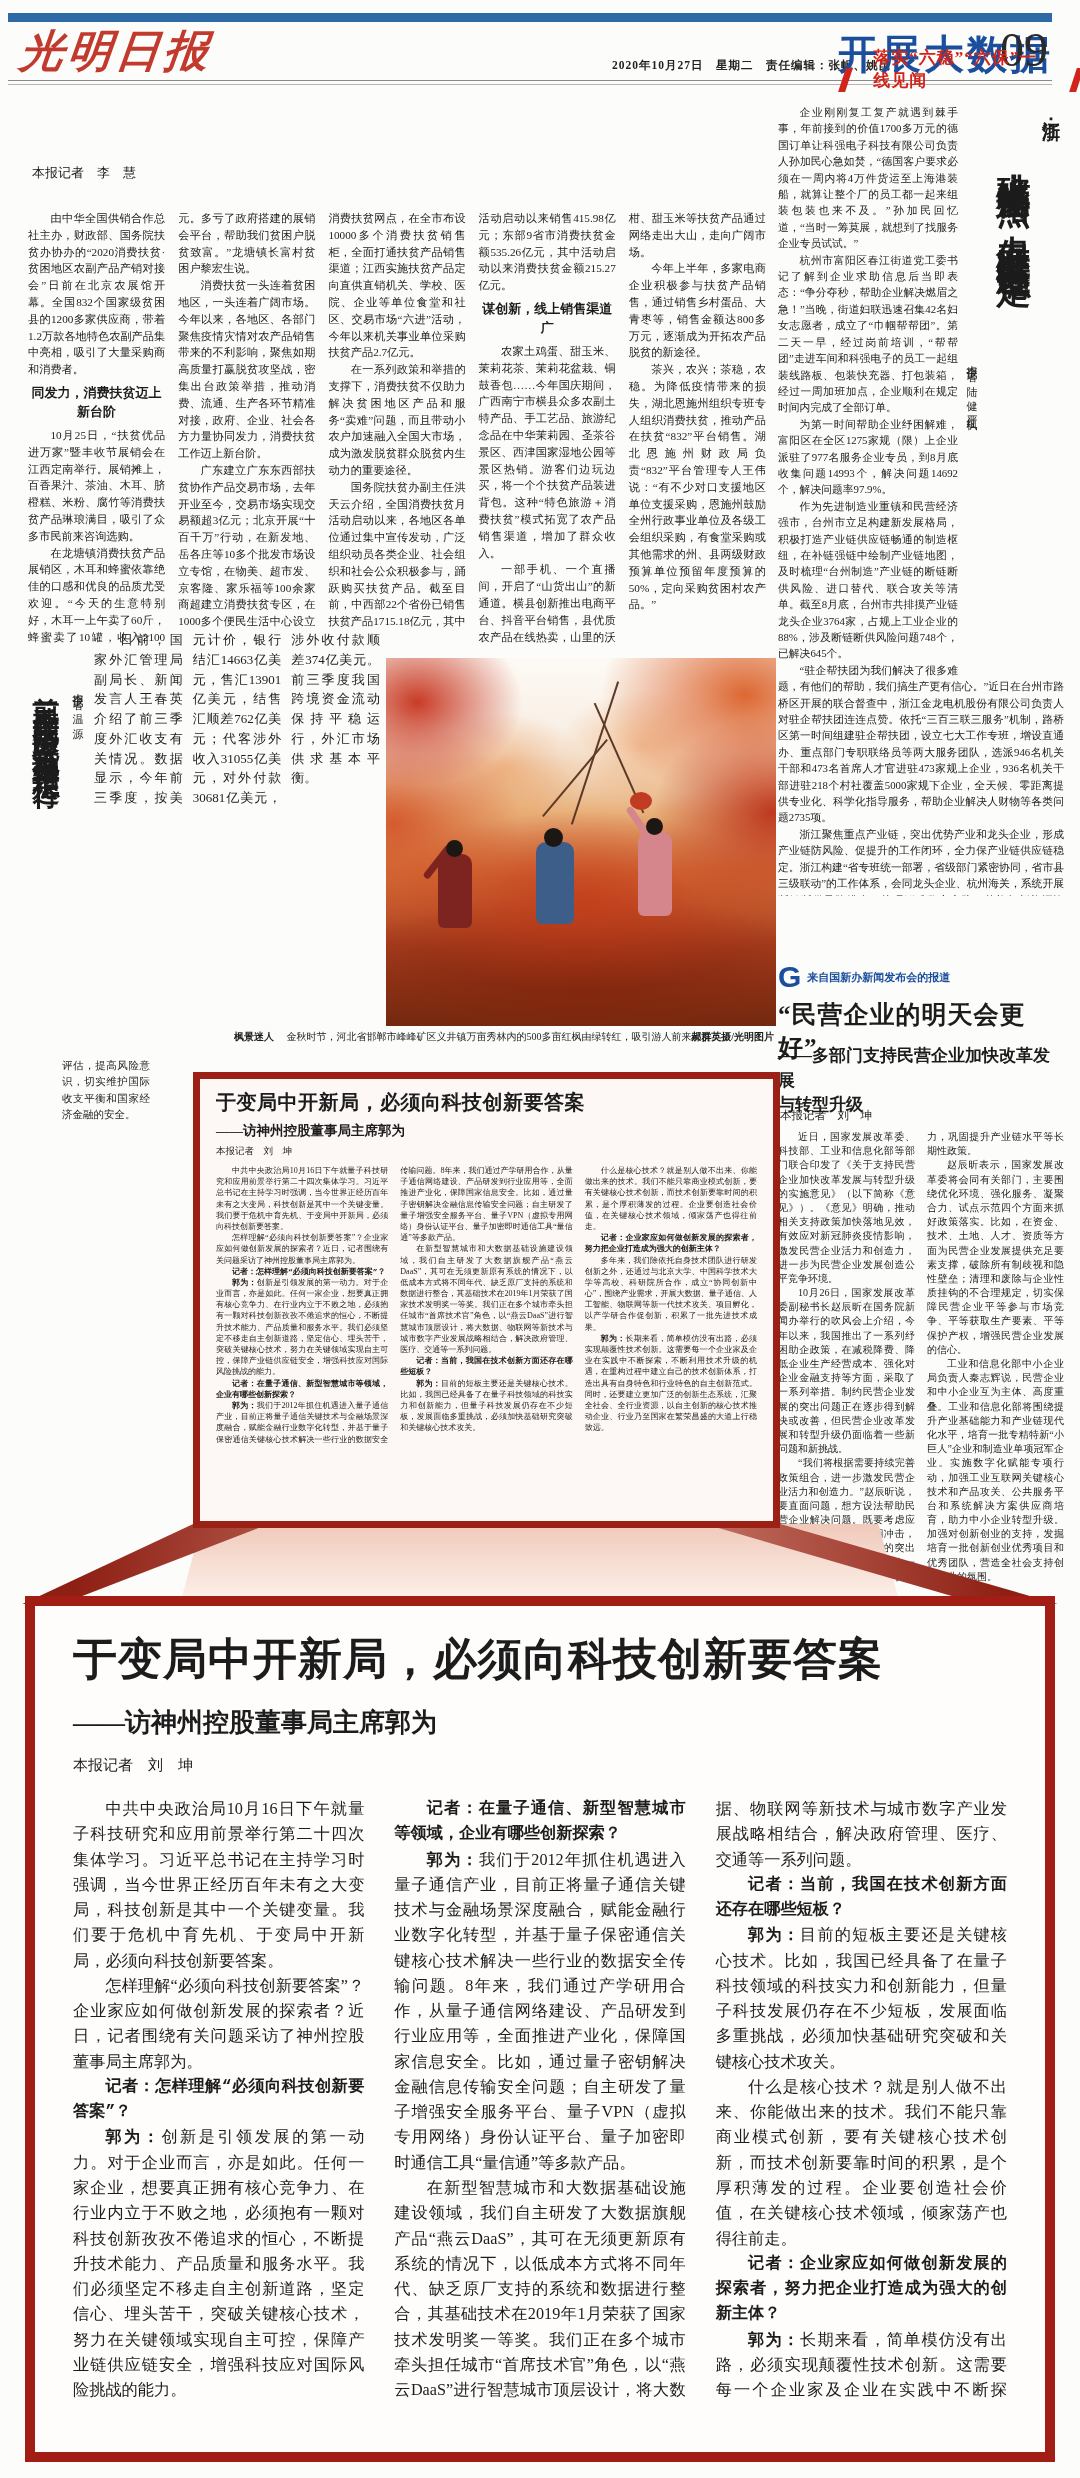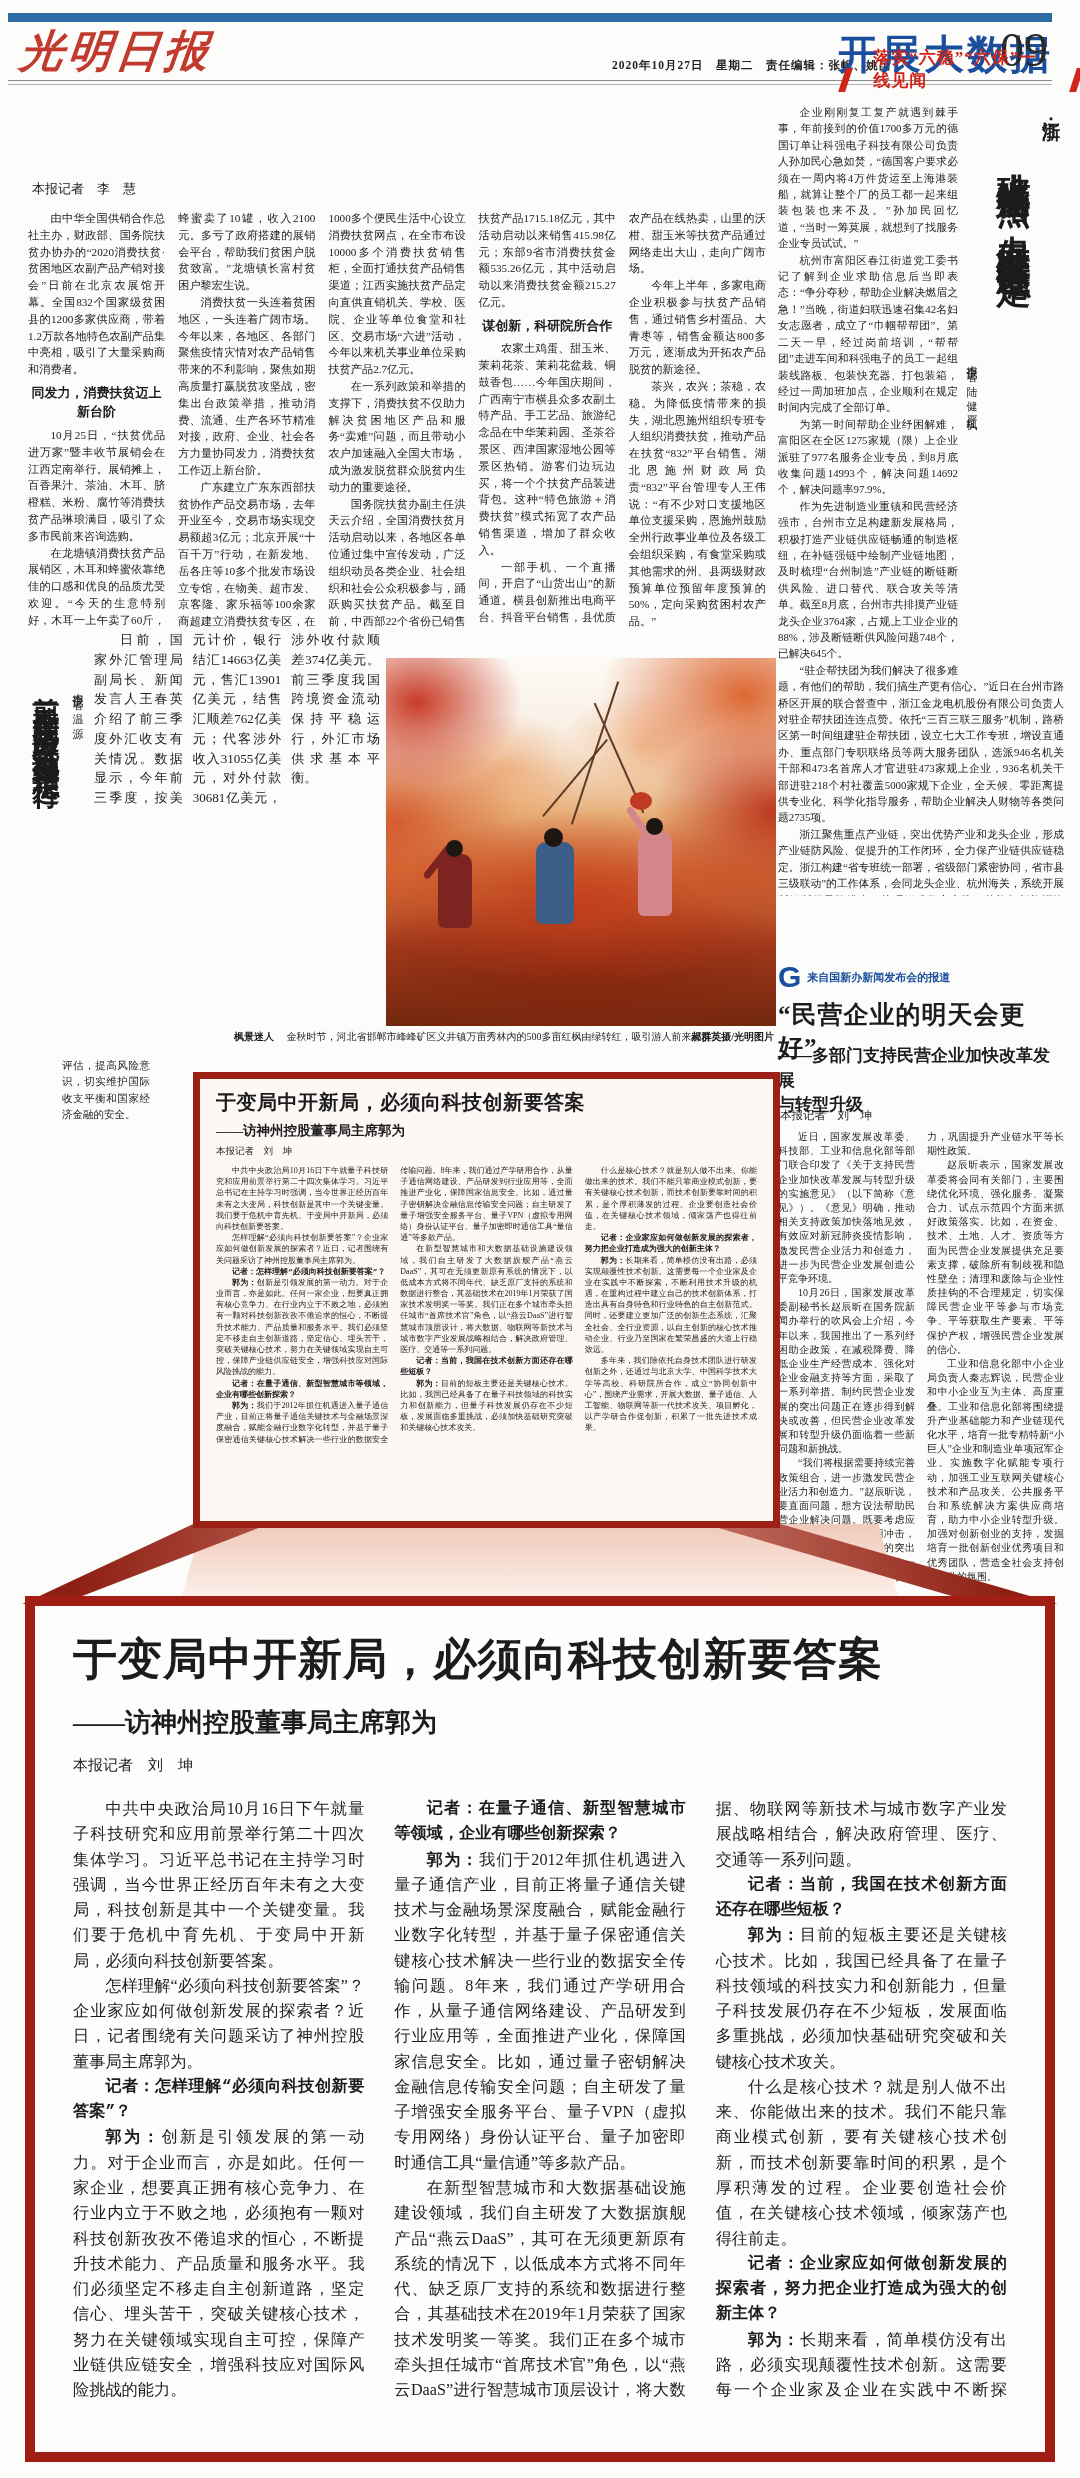--- a/index.html
+++ b/index.html
@@ -20,21 +20,21 @@
   .banner{left:842px;top:66px;height:26px;display:flex;align-items:flex-end;gap:24px;}
   .banner .bar{width:9px;height:24px;background:#d1251b;transform:skewX(-18deg);}
   .banner .txt{font-size:17px;font-weight:bold;color:#d1251b;letter-spacing:1px;}
   
   .para{margin:0;text-indent:2em;text-align:justify;}
   .para.q{font-weight:bold;font-family:Liberation Mono, monospace;}
   .para.sub{text-indent:0;text-align:center;font-weight:bold;margin:5px 0;}
   .lead{font-weight:bold;}
   
   .top-head{left:28px;top:92px;width:738px;text-align:center;font-size:45px;font-weight:bold;letter-spacing:2px;}
-  .top-byline{left:32px;top:180px;font-size:13px;}
+  .top-byline{left:32px;top:164px;font-size:13px;}
   .top-body{left:28px;top:210px;width:738px;height:438px;overflow:hidden;
             column-count:5;column-gap:13px;font-size:11.2px;line-height:1.5;}
   .top-body .para.sub{font-size:13px;}
   
   .zj-body{left:778px;top:104px;width:286px;height:792px;overflow:hidden;font-size:10.8px;line-height:1.52;}
   .zj-spacer{float:right;width:106px;height:566px;}
   .v{writing-mode:vertical-rl;text-orientation:upright;}
   .zj-region{left:1039px;top:108px;font-size:18px;font-weight:bold;}
   .zj-vhead{left:990px;top:146px;height:680px;font-size:34px;font-weight:bold;letter-spacing:4px;}
   .zj-vbyline{left:964px;top:356px;height:230px;font-size:11px;letter-spacing:2px;}
@@ -134,21 +134,21 @@
   <div class="abs top-byline">本报记者　李　慧</div>
   <div class="abs top-body">
       <p class="para">由中华全国供销合作总社主办，财政部、国务院扶贫办协办的“2020消费扶贫·贫困地区农副产品产销对接会”日前在北京农展馆开幕。全国832个国家级贫困县的1200多家供应商，带着1.2万款各地特色农副产品集中亮相，吸引了大量采购商和消费者。</p>
       <p class="para sub">同发力，消费扶贫迈上新台阶</p>
       <p class="para">10月25日，“扶贫优品进万家”暨丰收节展销会在江西定南举行。展销摊上，百香果汁、茶油、木耳、脐橙糕、米粉、腐竹等消费扶贫产品琳琅满目，吸引了众多市民前来咨询选购。</p>
       <p class="para">在龙塘镇消费扶贫产品展销区，木耳和蜂蜜依靠绝佳的口感和优良的品质尤受欢迎。“今天的生意特别好，木耳一上午卖了60斤，蜂蜜卖了10罐，收入2100元。多亏了政府搭建的展销会平台，帮助我们贫困户脱贫致富。”龙塘镇长富村贫困户黎宏生说。</p>
       <p class="para">消费扶贫一头连着贫困地区，一头连着广阔市场。今年以来，各地区、各部门聚焦疫情灾情对农产品销售带来的不利影响，聚焦如期高质量打赢脱贫攻坚战，密集出台政策举措，推动消费、流通、生产各环节精准对接，政府、企业、社会各方力量协同发力，消费扶贫工作迈上新台阶。</p>
       <p class="para">广东建立广东东西部扶贫协作产品交易市场，去年开业至今，交易市场实现交易额超3亿元；北京开展“十百千万”行动，在新发地、岳各庄等10多个批发市场设立专馆，在物美、超市发、京客隆、家乐福等100余家商超建立消费扶贫专区，在1000多个便民生活中心设立消费扶贫网点，在全市布设10000多个消费扶贫销售柜，全面打通扶贫产品销售渠道；江西实施扶贫产品定向直供直销机关、学校、医院、企业等单位食堂和社区、交易市场“六进”活动，今年以来机关事业单位采购扶贫产品2.7亿元。</p>
       <p class="para">在一系列政策和举措的支撑下，消费扶贫不仅助力解决贫困地区产品和服务“卖难”问题，而且带动小农户加速融入全国大市场，成为激发脱贫群众脱贫内生动力的重要途径。</p>
       <p class="para">国务院扶贫办副主任洪天云介绍，全国消费扶贫月活动启动以来，各地区各单位通过集中宣传发动，广泛组织动员各类企业、社会组织和社会公众积极参与，踊跃购买扶贫产品。截至目前，中西部22个省份已销售扶贫产品1715.18亿元，其中活动启动以来销售415.98亿元；东部9省市消费扶贫金额535.26亿元，其中活动启动以来消费扶贫金额215.27亿元。</p>
-      <p class="para sub">谋创新，科研院所合作</p>
+      <p class="para sub">谋创新，线上销售渠道广</p>
       <p class="para">农家土鸡蛋、甜玉米、茉莉花茶、茉莉花盆栽、铜鼓香包……今年国庆期间，广西南宁市横县众多农副土特产品、手工艺品、旅游纪念品在中华茉莉园、圣茶谷景区、西津国家湿地公园等景区热销。游客们边玩边买，将一个个扶贫产品装进背包。这种“特色旅游＋消费扶贫”模式拓宽了农产品销售渠道，增加了群众收入。</p>
       <p class="para">一部手机、一个直播间，开启了“山货出山”的新通道。横县创新推出电商平台、抖音平台销售，县优质农产品在线热卖，山里的沃柑、甜玉米等扶贫产品通过网络走出大山，走向广阔市场。</p>
       <p class="para">今年上半年，多家电商企业积极参与扶贫产品销售，通过销售乡村蛋品、大青枣等，销售金额达800多万元，逐渐成为开拓农产品脱贫的新途径。</p>
       <p class="para">茶兴，农兴；茶稳，农稳。为降低疫情带来的损失，湖北恩施州组织专班专人组织消费扶贫，推动产品在扶贫“832”平台销售。湖北恩施州财政局负责“832”平台管理专人王伟说：“有不少对口支援地区单位支援采购，恩施州鼓励全州行政事业单位及各级工会组织采购，有食堂采购或其他需求的州、县两级财政预算单位预留年度预算的50%，定向采购贫困村农产品。”</p>
     </div>
 
   <div class="abs zj-body">
     <div class="zj-spacer"></div>
     <div>
         <p class="para">企业刚刚复工复产就遇到棘手事，年前接到的价值1700多万元的德国订单让科强电子科技有限公司负责人孙加民心急如焚，“德国客户要求必须在一周内将4万件货运至上海港装船，就算让整个厂的员工都一起来组装包装也来不及。”孙加民回忆道，“当时一筹莫展，就想到了找服务企业专员试试。”</p>
@@ -226,22 +226,22 @@
         <p class="para">怎样理解“必须向科技创新要答案”？企业家应如何做创新发展的探索者？近日，记者围绕有关问题采访了神州控股董事局主席郭为。</p>
         <p class="para q"><b class="lead">记者：</b>怎样理解“必须向科技创新要答案”？</p>
         <p class="para a"><b class="lead">郭为：</b>创新是引领发展的第一动力。对于企业而言，亦是如此。任何一家企业，想要真正拥有核心竞争力、在行业内立于不败之地，必须抱有一颗对科技创新孜孜不倦追求的恒心，不断提升技术能力、产品质量和服务水平。我们必须坚定不移走自主创新道路，坚定信心、埋头苦干，突破关键核心技术，努力在关键领域实现自主可控，保障产业链供应链安全，增强科技应对国际风险挑战的能力。</p>
         <p class="para q"><b class="lead">记者：</b>在量子通信、新型智慧城市等领域，企业有哪些创新探索？</p>
         <p class="para a"><b class="lead">郭为：</b>我们于2012年抓住机遇进入量子通信产业，目前正将量子通信关键技术与金融场景深度融合，赋能金融行业数字化转型，并基于量子保密通信关键核心技术解决一些行业的数据安全传输问题。8年来，我们通过产学研用合作，从量子通信网络建设、产品研发到行业应用等，全面推进产业化，保障国家信息安全。比如，通过量子密钥解决金融信息传输安全问题；自主研发了量子增强安全服务平台、量子VPN（虚拟专用网络）身份认证平台、量子加密即时通信工具“量信通”等多款产品。</p>
         <p class="para">在新型智慧城市和大数据基础设施建设领域，我们自主研发了大数据旗舰产品“燕云DaaS”，其可在无须更新原有系统的情况下，以低成本方式将不同年代、缺乏原厂支持的系统和数据进行整合，其基础技术在2019年1月荣获了国家技术发明奖一等奖。我们正在多个城市牵头担任城市“首席技术官”角色，以“燕云DaaS”进行智慧城市顶层设计，将大数据、物联网等新技术与城市数字产业发展战略相结合，解决政府管理、医疗、交通等一系列问题。</p>
         <p class="para q"><b class="lead">记者：</b>当前，我国在技术创新方面还存在哪些短板？</p>
         <p class="para a"><b class="lead">郭为：</b>目前的短板主要还是关键核心技术。比如，我国已经具备了在量子科技领域的科技实力和创新能力，但量子科技发展仍存在不少短板，发展面临多重挑战，必须加快基础研究突破和关键核心技术攻关。</p>
         <p class="para">什么是核心技术？就是别人做不出来、你能做出来的技术。我们不能只靠商业模式创新，要有关键核心技术创新，而技术创新要靠时间的积累，是个厚积薄发的过程。企业要创造社会价值，在关键核心技术领域，倾家荡产也得往前走。</p>
         <p class="para q"><b class="lead">记者：</b>企业家应如何做创新发展的探索者，努力把企业打造成为强大的创新主体？</p>
+        <p class="para">多年来，我们除依托自身技术团队进行研发创新之外，还通过与北京大学、中国科学技术大学等高校、科研院所合作，成立“协同创新中心”，围绕产业需求，开展大数据、量子通信、人工智能、物联网等新一代技术攻关、项目孵化，以产学研合作促创新，积累了一批先进技术成果。</p>
         <p class="para a"><b class="lead">郭为：</b>长期来看，简单模仿没有出路，必须实现颠覆性技术创新。这需要每一个企业家及企业在实践中不断探索，不断利用技术升级的机遇，在重构过程中建立自己的技术创新体系，打造出具有自身特色和行业特色的自主创新范式。同时，还要建立更加广泛的创新生态系统，汇聚全社会、全行业资源，以自主创新的核心技术推动企业、行业乃至国家在繁荣昌盛的大道上行稳致远。</p>
-        <p class="para">多年来，我们除依托自身技术团队进行研发创新之外，还通过与北京大学、中国科学技术大学等高校、科研院所合作，成立“协同创新中心”，围绕产业需求，开展大数据、量子通信、人工智能、物联网等新一代技术攻关、项目孵化，以产学研合作促创新，积累了一批先进技术成果。</p>
       </div>
   </div>
 
   <div class="abs beam-c"></div>
   <div class="abs beam-l"></div>
   <div class="abs beam-r"></div>
 
   <div class="abs panel">
     <div class="pn-head">于变局中开新局，必须向科技创新要答案</div>
     <div class="pn-sub">——访神州控股董事局主席郭为</div>

